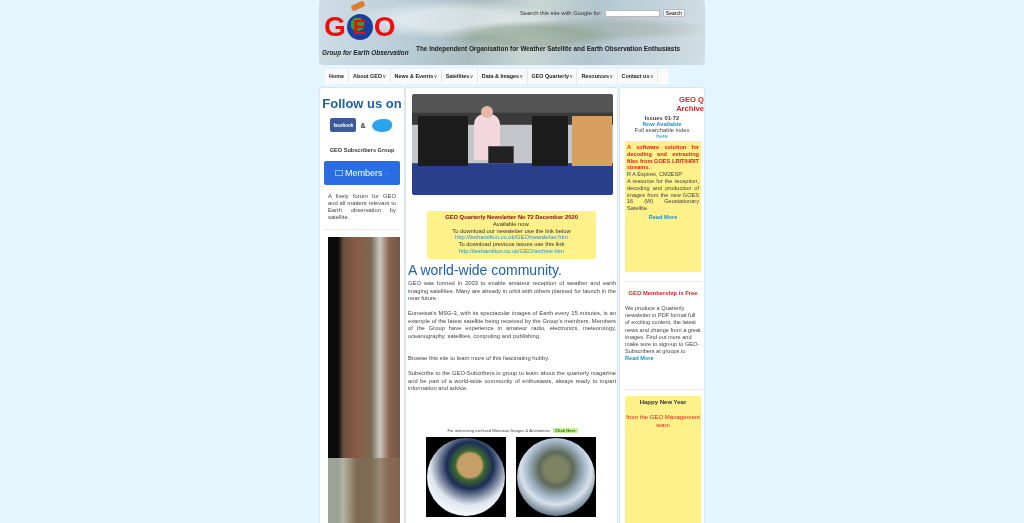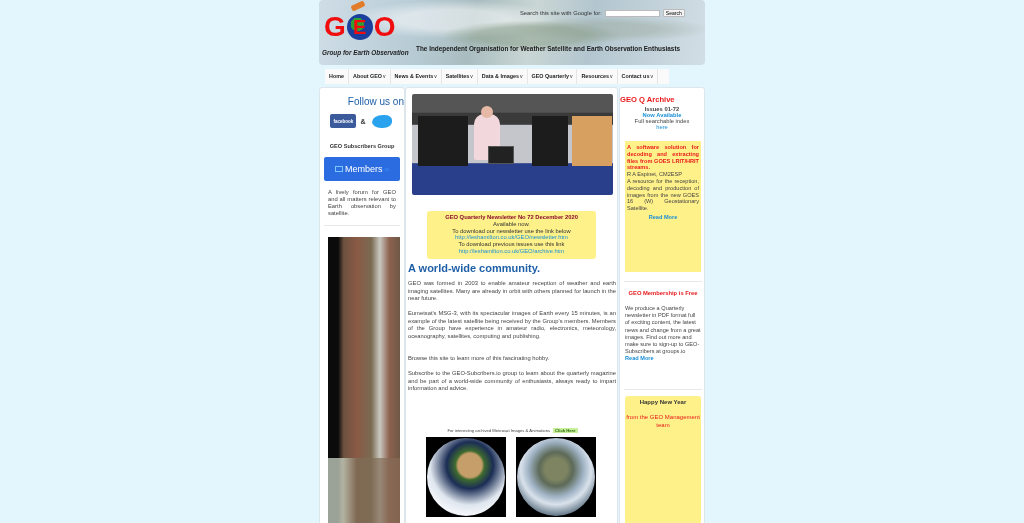--- a/index.html
+++ b/index.html
@@ -31,21 +31,21 @@
   .nav-item { font-size: 5.4px; font-weight: bold; color: #222; padding: 0 4px; line-height: 15px; border-right: 1px solid #e6e6e6; white-space: nowrap; }
   .nav-item .chev { font-weight: normal; margin-left: 1px; font-size: 5px; }
 
   
   .cols { position: relative; margin-top: 3px; height: 440px; }
   .col-left { position: absolute; left: 0; top: 0; width: 86px; height: 440px; background: #fff; border: 1px solid #dde6ea; border-radius: 3px; }
   .col-mid { position: absolute; left: 86px; top: 0; width: 213px; height: 440px; background: #fff; border: 1px solid #dde6ea; border-radius: 3px; }
   .col-right { position: absolute; left: 300px; top: 0; width: 86px; height: 440px; background: #fff; border: 1px solid #dde6ea; border-radius: 3px; }
 
   
-  .follow { text-align: right; color: #1f5fa8; font-weight: normal; font-size: 10px; margin-top: 8px; }
+  .follow { text-align: center; color: #1f5fa8; font-weight: bold; font-size: 13px; margin-top: 8px; }
   .social { display: flex; align-items: center; justify-content: center; gap: 4px; margin-top: 4px; }
   .fb { width: 26px; height: 14px; background: #3a5a9c; color: #fff; font-size: 4.5px; font-weight: bold; display: flex; align-items: center; justify-content: center; border-radius: 2px; }
   .amp { font-size: 7px; color: #333; font-weight: bold; }
   .tw { width: 24px; height: 20px; position: relative; }
   .tw .bird { position: absolute; left: 2px; top: 4px; width: 20px; height: 13px; background: #2aa3ef; border-radius: 60% 40% 50% 50%; }
   .sub-group { text-align: center; font-weight: bold; font-size: 5.6px; margin-top: 12px; color: #333; }
   .groups-btn { margin: 8px auto 0; width: 76px; height: 24px; background: #2b6ce0; border-radius: 2px; color: #fff; font-size: 9px; display: flex; align-items: center; justify-content: center; gap: 2px; }
   .groups-btn .env { width: 8px; height: 6px; border: 1px solid #7ec6ff; }
   .groups-btn .io { color: #3c8dff; font-size: 6px; }
   .lively { margin: 8px 8px 0; font-size: 5.8px; text-align: justify; color: #444; line-height: 7px; }
@@ -58,33 +58,33 @@
   
   .photo { position: absolute; left: 6px; top: 6px; width: 201px; height: 101px; border-radius: 2px;
     background: linear-gradient(180deg, #555 0 18%, #3a3a3a 19% 30%, #c4c6cc 31% 68%, #2a3f8c 69% 100%); overflow:hidden; }
   .photo .board { position: absolute; top: 22px; height: 50px; background: #1c1c1c; }
   .photo .person { position: absolute; left: 62px; top: 20px; width: 26px; height: 46px; background: #f2d8dd; border-radius: 10px 10px 2px 2px; }
   .photo .head { position: absolute; left: 69px; top: 12px; width: 12px; height: 12px; background: #e5b9a5; border-radius: 50%; }
   .photo .screen { position: absolute; left: 76px; top: 52px; width: 26px; height: 18px; background: #222; border: 1px solid #555; }
   .notice { position: absolute; left: 21px; top: 123px; width: 169px; height: 48px; background: #fff18a; border-radius: 3px; text-align: center; font-size: 5.8px; line-height: 6.8px; padding-top: 3px; color: #333; }
   .notice .t { color: #8a0b2c; font-weight: bold; }
   .notice .lnk { color: #1a8fd6; }
-  .h-world { position: absolute; left: 2px; top: 174px; font-size: 11px; font-weight: bold; color: #1f5fa8; }
+  .h-world { position: absolute; left: 2px; top: 174px; font-size: 14px; font-weight: normal; color: #1f5fa8; }
   .para { position: absolute; left: 2px; width: 208px; font-size: 5.8px; line-height: 7.6px; color: #444; text-align: justify; }
   .h-recent { position: absolute; left: 2px; top: 319px; width: 208px; font-size: 7.6px; font-weight: bold; color: #1f5fa8; line-height: 9px; }
   .archived { position: absolute; left: 0; width: 213px; top: 340px; text-align: center; font-size: 4.2px; color: #444; }
   .archived .click { background: #c8ef9c; color: #2a6a0c; font-weight: bold; padding: 0 2px; margin-left: 3px; }
   .earth { position: absolute; top: 349px; width: 80px; height: 80px; background: #000; overflow: hidden; }
   .earth .ball { position: absolute; left: 1px; top: 1px; width: 78px; height: 78px; border-radius: 50%; }
   .e1 .ball { background: radial-gradient(circle at 55% 35%, #c69e6a 0 18%, #3f6b2f 22%, #1b2d55 35%, #dfe6ee 60%, #f4f7fb 75%, #10203f 100%); }
   .e2 .ball { background: radial-gradient(circle at 50% 40%, #7e8462 0 18%, #5d6a58 28%, #9fb2c4 45%, #d9e2ec 58%, #4d6374 80%, #18252f 100%); }
   .caption-bottom { position: absolute; left: 0; width: 213px; top: 434px; text-align: center; font-size: 4.2px; color: #666; }
 
   
-  .arch-title { text-align: left; color: #e8191b; font-weight: bold; font-size: 7.6px; margin-top: 7px; }
+  .arch-title { text-align: right; color: #e8191b; font-weight: bold; font-size: 7.6px; margin-top: 7px; padding-left: 38px; }
   .arch-issues { text-align: center; font-size: 5.8px; font-weight: bold; color: #444; margin-top: 2px; }
   .arch-now { text-align: center; font-size: 5.8px; font-weight: bold; color: #1a8fd6; }
   .arch-full { text-align: center; font-size: 5.8px; color: #444; }
   .arch-here { text-align: center; font-size: 5.8px; color: #1a8fd6; }
   .yellow1 { position: absolute; left: 5px; top: 53px; width: 76px; height: 131px; background: #fff18a; padding: 3px 2px; font-size: 5.6px; line-height: 6.8px; color: #444; text-align: justify; }
   .yellow1 .red { color: #e8191b; font-weight: bold; }
   .yellow1 .more { text-align: center; color: #1a8fd6; font-weight: bold; margin-top: 2px; }
   .r-div { position: absolute; left: 4px; width: 78px; height: 1px; background: #e8e8e8; }
   .mem-title { position: absolute; left: 4px; top: 202px; width: 78px; text-align: center; color: #e8191b; font-weight: bold; font-size: 5.8px; line-height: 7px; }
   .mem-text { position: absolute; left: 5px; top: 217px; width: 76px; font-size: 5.6px; line-height: 7.2px; color: #444; }

